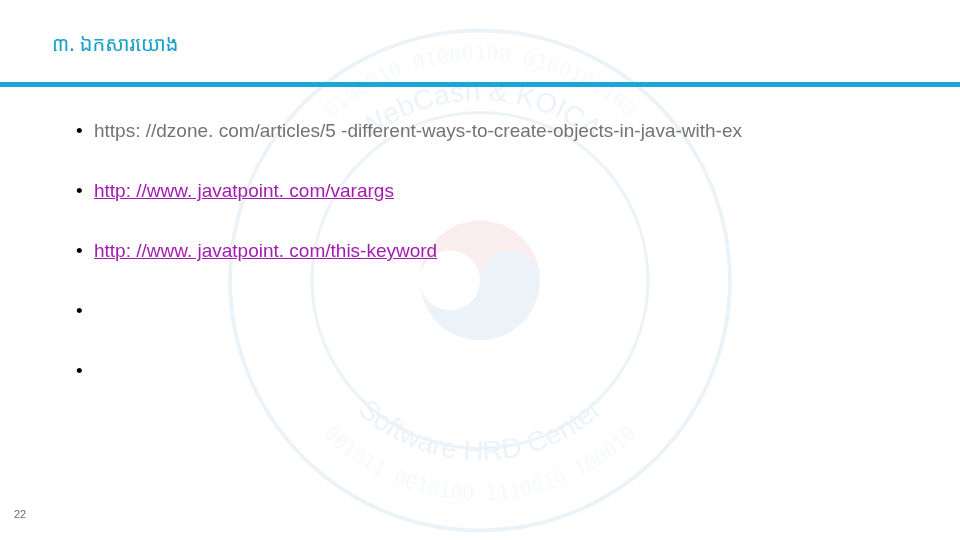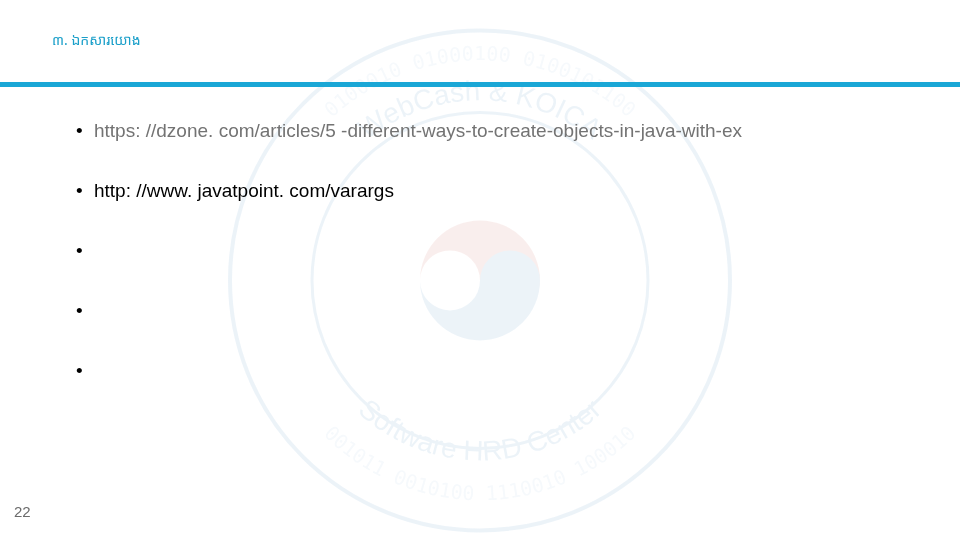--- a/index.html
+++ b/index.html
@@ -17,21 +17,21 @@
     left: 50%;
     top: 50%;
     transform: translate(-50%, -48%);
     opacity: 0.08;
     pointer-events: none;
   }
   .heading {
     position: absolute;
     left: 52px;
     top: 30px;
-    font-size: 14px;
+    font-size: 20px;
     color: #1a9fc9;
     font-family: "Khmer OS", "Noto Sans Khmer", Arial, sans-serif;
   }
   .divider {
     position: absolute;
     left: 0;
     top: 82px;
     width: 100%;
     height: 5px;
     background: #1aa7d6;
@@ -50,27 +50,28 @@
   }
   .bullet {
     width: 18px;
     color: #000;
     flex: none;
   }
   .plain-text {
     color: #737373;
   }
   .link-text {
-    color: #000000;
+    color: #a21caf;
+    text-decoration: underline;
   }
   .page-num {
     position: absolute;
     left: 14px;
     bottom: 20px;
-    font-size: 15px;
+    font-size: 11px;
     color: #6b6b6b;
   }
 </style>
 </head>
 <body>
 
 <svg class="bg-watermark" width="520" height="520" viewBox="0 0 520 520">
   <circle cx="260" cy="260" r="250" fill="none" stroke="#1a6fb0" stroke-width="4"></circle>
   <circle cx="260" cy="260" r="168" fill="none" stroke="#1a6fb0" stroke-width="3"></circle>
   <g transform="translate(260,260)">
@@ -99,20 +100,21 @@
   <div class="row">
     <span class="bullet">•</span>
     <span class="plain-text">https: //dzone. com/articles/5 -different-ways-to-create-objects-in-java-with-ex</span>
   </div>
   <div class="row">
     <span class="bullet">•</span>
     <a class="link-text">http: //www. javatpoint. com/varargs</a>
   </div>
   <div class="row">
     <span class="bullet">•</span>
+    <a class="link-text">http: //www. javatpoint. com/this-keyword</a>
   </div>
   <div class="row">
     <span class="bullet">•</span>
   </div>
   <div class="row">
     <span class="bullet">•</span>
   </div>
 </div>
 
 <div class="page-num">22</div>

